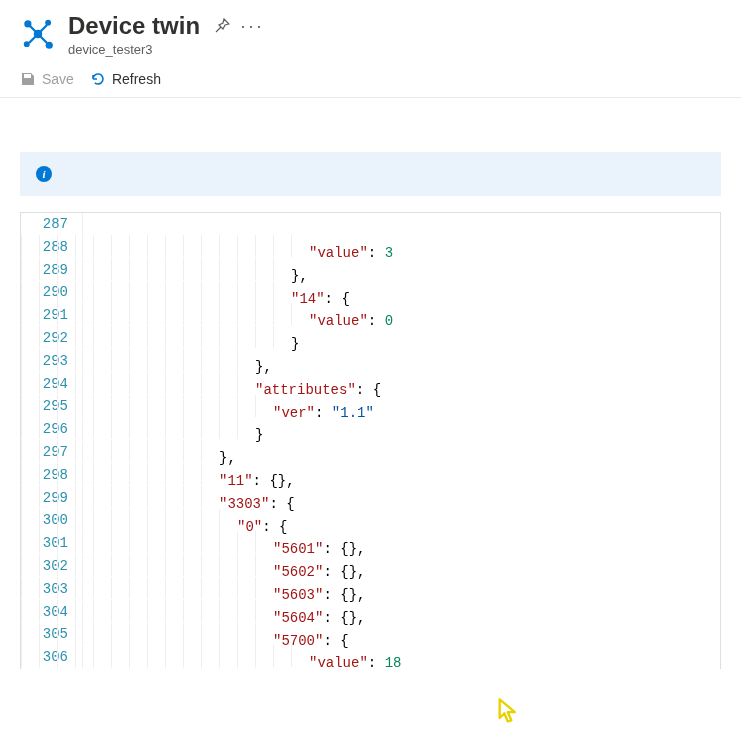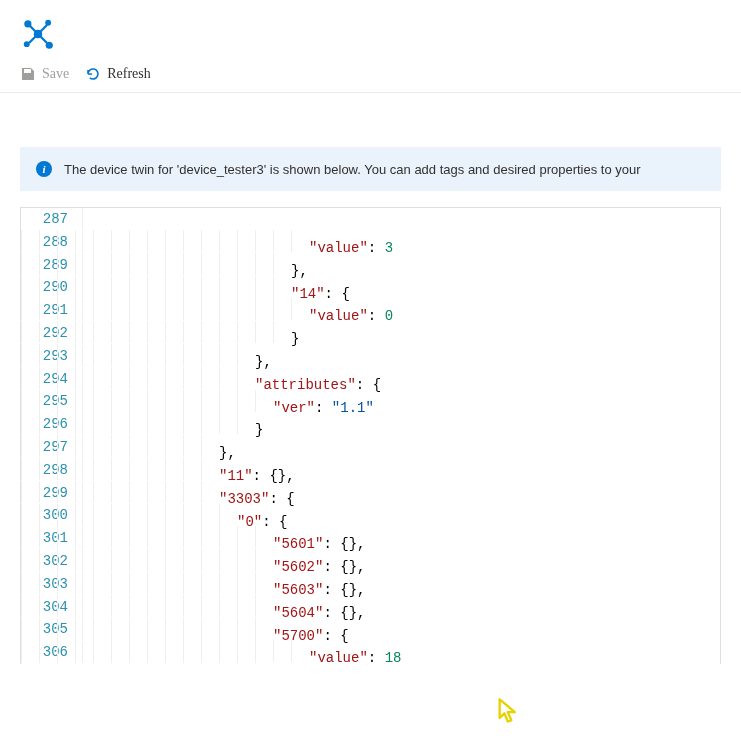--- a/index.html
+++ b/index.html
@@ -59,21 +59,20 @@
       align-items: center;
       border-bottom: 1px solid #edebe9;
     }
     .tb-btn {
       display: inline-flex;
       align-items: center;
       gap: 6px;
       font-size: 14px;
       cursor: pointer;
       color: #323130;
-      font-family: Liberation Serif, serif;
     }
     .tb-btn.disabled {
       color: #a19f9d;
       cursor: default;
     }
     .tb-btn svg { width: 16px; height: 16px; }
 
     .info-banner {
       margin: 54px 20px 16px 20px;
       background: #eaf2fc;
@@ -157,40 +156,51 @@
         <g fill="#0078d4">
           <circle cx="7" cy="7" r="3.2"></circle>
           <circle cx="25" cy="6" r="2.6"></circle>
           <circle cx="6" cy="25" r="2.6"></circle>
           <circle cx="26" cy="26" r="3.2"></circle>
           <circle cx="16" cy="16" r="3.8"></circle>
           <path d="M8 8 L14 14 M18 14 L24 8 M14 18 L8 24 M18 18 L24 24" stroke="#0078d4" stroke-width="2" fill="none"></path>
         </g>
       </svg>
   </div>
+  <div class="title-block">
+    <div class="title-row">
+      <div class="page-title">Device twin</div>
+      <span class="pin-icon">
+        <svg viewBox="0 0 16 16" fill="none" stroke="#605e5c" stroke-width="1.2">
+            <path d="M10 1 L15 6 L11 7 L9 11 L7 9 L2 14 L2 14 L7 9 L5 7 L9 5 Z"></path>
+          </svg>
+      </span>
+      <span class="more-icon">···</span>
+    </div>
+    <div class="subtitle">device_tester3</div>
+  </div>
 </div>
 
 <div class="toolbar">
   <div class="tb-btn disabled">
     <svg viewBox="0 0 16 16">
         <path fill="#a19f9d" d="M2 2h9l3 3v9H2V2zm2 1v4h7V3H4zm1 7h6v3H5v-3z"></path>
       </svg>
     <span>Save</span>
   </div>
   <div class="tb-btn">
     <svg viewBox="0 0 16 16">
         <path fill="none" stroke="#0078d4" stroke-width="1.6" d="M3 8a5 5 0 1 1 1.8 3.8M3 8V4M3 8h4"></path>
       </svg>
     <span>Refresh</span>
   </div>
 </div>
 
 <div class="info-banner">
   <div class="info-icon">i</div>
-  <div>The device twin for 'device_tester3' is shown below. You can add tags and desired properties to your</div>
 </div>
 
 <div class="editor" id="editor">
     <div class="code-line"><div class="gutter">287</div><div class="code-content"><span class="indent-guide"></span><span class="indent-guide"></span><span class="indent-guide"></span><span class="indent-guide"></span><span class="indent-guide"></span><span class="indent-guide"></span><span class="indent-guide"></span><span class="indent-guide"></span><span class="indent-guide"></span><span class="indent-guide"></span><span class="indent-guide"></span><span class="indent-guide"></span><span class="indent-guide"></span><span class="indent-guide"></span><span class="indent-guide"></span><span class="indent-guide"></span><span class="tok-key">"value"</span><span class="tok-punc">: </span><span class="tok-num">3</span></div></div>
     <div class="code-line"><div class="gutter">288</div><div class="code-content"><span class="indent-guide"></span><span class="indent-guide"></span><span class="indent-guide"></span><span class="indent-guide"></span><span class="indent-guide"></span><span class="indent-guide"></span><span class="indent-guide"></span><span class="indent-guide"></span><span class="indent-guide"></span><span class="indent-guide"></span><span class="indent-guide"></span><span class="indent-guide"></span><span class="indent-guide"></span><span class="indent-guide"></span><span class="indent-guide"></span><span class="tok-punc">},</span></div></div>
     <div class="code-line"><div class="gutter">289</div><div class="code-content"><span class="indent-guide"></span><span class="indent-guide"></span><span class="indent-guide"></span><span class="indent-guide"></span><span class="indent-guide"></span><span class="indent-guide"></span><span class="indent-guide"></span><span class="indent-guide"></span><span class="indent-guide"></span><span class="indent-guide"></span><span class="indent-guide"></span><span class="indent-guide"></span><span class="indent-guide"></span><span class="indent-guide"></span><span class="indent-guide"></span><span class="tok-key">"14"</span><span class="tok-punc">: {</span></div></div>
     <div class="code-line"><div class="gutter">290</div><div class="code-content"><span class="indent-guide"></span><span class="indent-guide"></span><span class="indent-guide"></span><span class="indent-guide"></span><span class="indent-guide"></span><span class="indent-guide"></span><span class="indent-guide"></span><span class="indent-guide"></span><span class="indent-guide"></span><span class="indent-guide"></span><span class="indent-guide"></span><span class="indent-guide"></span><span class="indent-guide"></span><span class="indent-guide"></span><span class="indent-guide"></span><span class="indent-guide"></span><span class="tok-key">"value"</span><span class="tok-punc">: </span><span class="tok-num">0</span></div></div>
     <div class="code-line"><div class="gutter">291</div><div class="code-content"><span class="indent-guide"></span><span class="indent-guide"></span><span class="indent-guide"></span><span class="indent-guide"></span><span class="indent-guide"></span><span class="indent-guide"></span><span class="indent-guide"></span><span class="indent-guide"></span><span class="indent-guide"></span><span class="indent-guide"></span><span class="indent-guide"></span><span class="indent-guide"></span><span class="indent-guide"></span><span class="indent-guide"></span><span class="indent-guide"></span><span class="tok-punc">}</span></div></div>
     <div class="code-line"><div class="gutter">292</div><div class="code-content"><span class="indent-guide"></span><span class="indent-guide"></span><span class="indent-guide"></span><span class="indent-guide"></span><span class="indent-guide"></span><span class="indent-guide"></span><span class="indent-guide"></span><span class="indent-guide"></span><span class="indent-guide"></span><span class="indent-guide"></span><span class="indent-guide"></span><span class="indent-guide"></span><span class="indent-guide"></span><span class="tok-punc">},</span></div></div>
     <div class="code-line"><div class="gutter">293</div><div class="code-content"><span class="indent-guide"></span><span class="indent-guide"></span><span class="indent-guide"></span><span class="indent-guide"></span><span class="indent-guide"></span><span class="indent-guide"></span><span class="indent-guide"></span><span class="indent-guide"></span><span class="indent-guide"></span><span class="indent-guide"></span><span class="indent-guide"></span><span class="indent-guide"></span><span class="indent-guide"></span><span class="tok-key">"attributes"</span><span class="tok-punc">: {</span></div></div>

